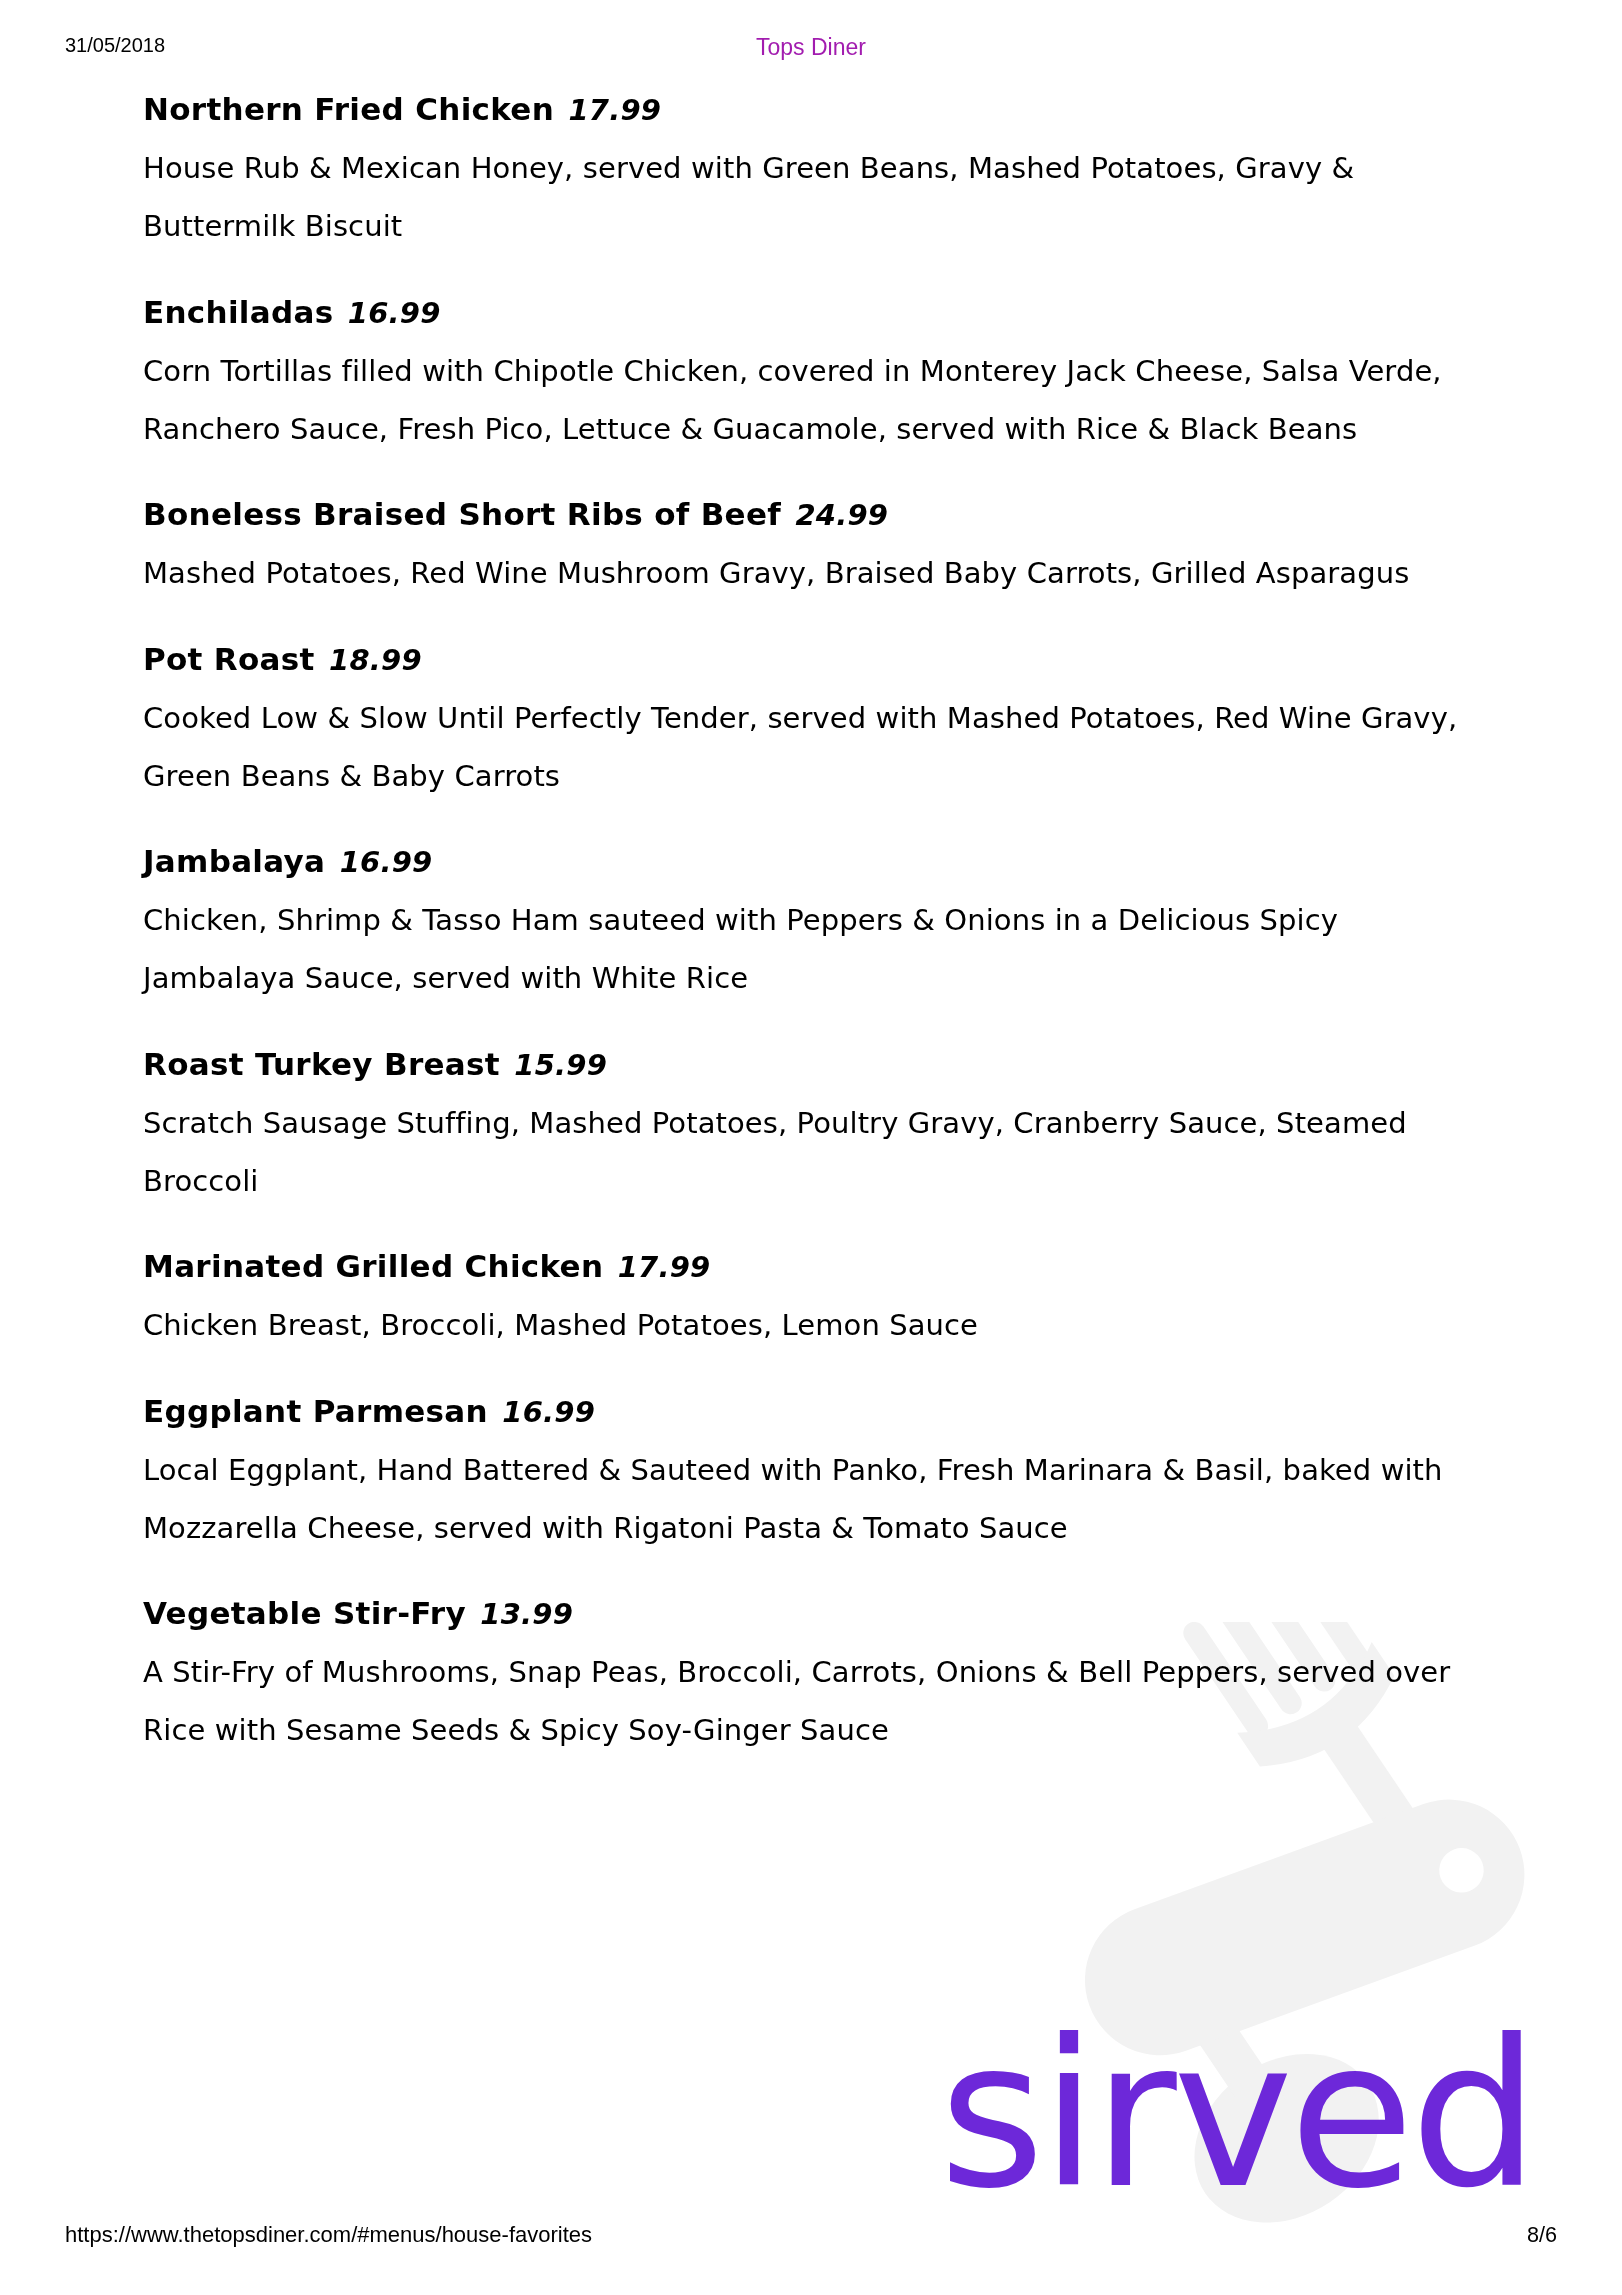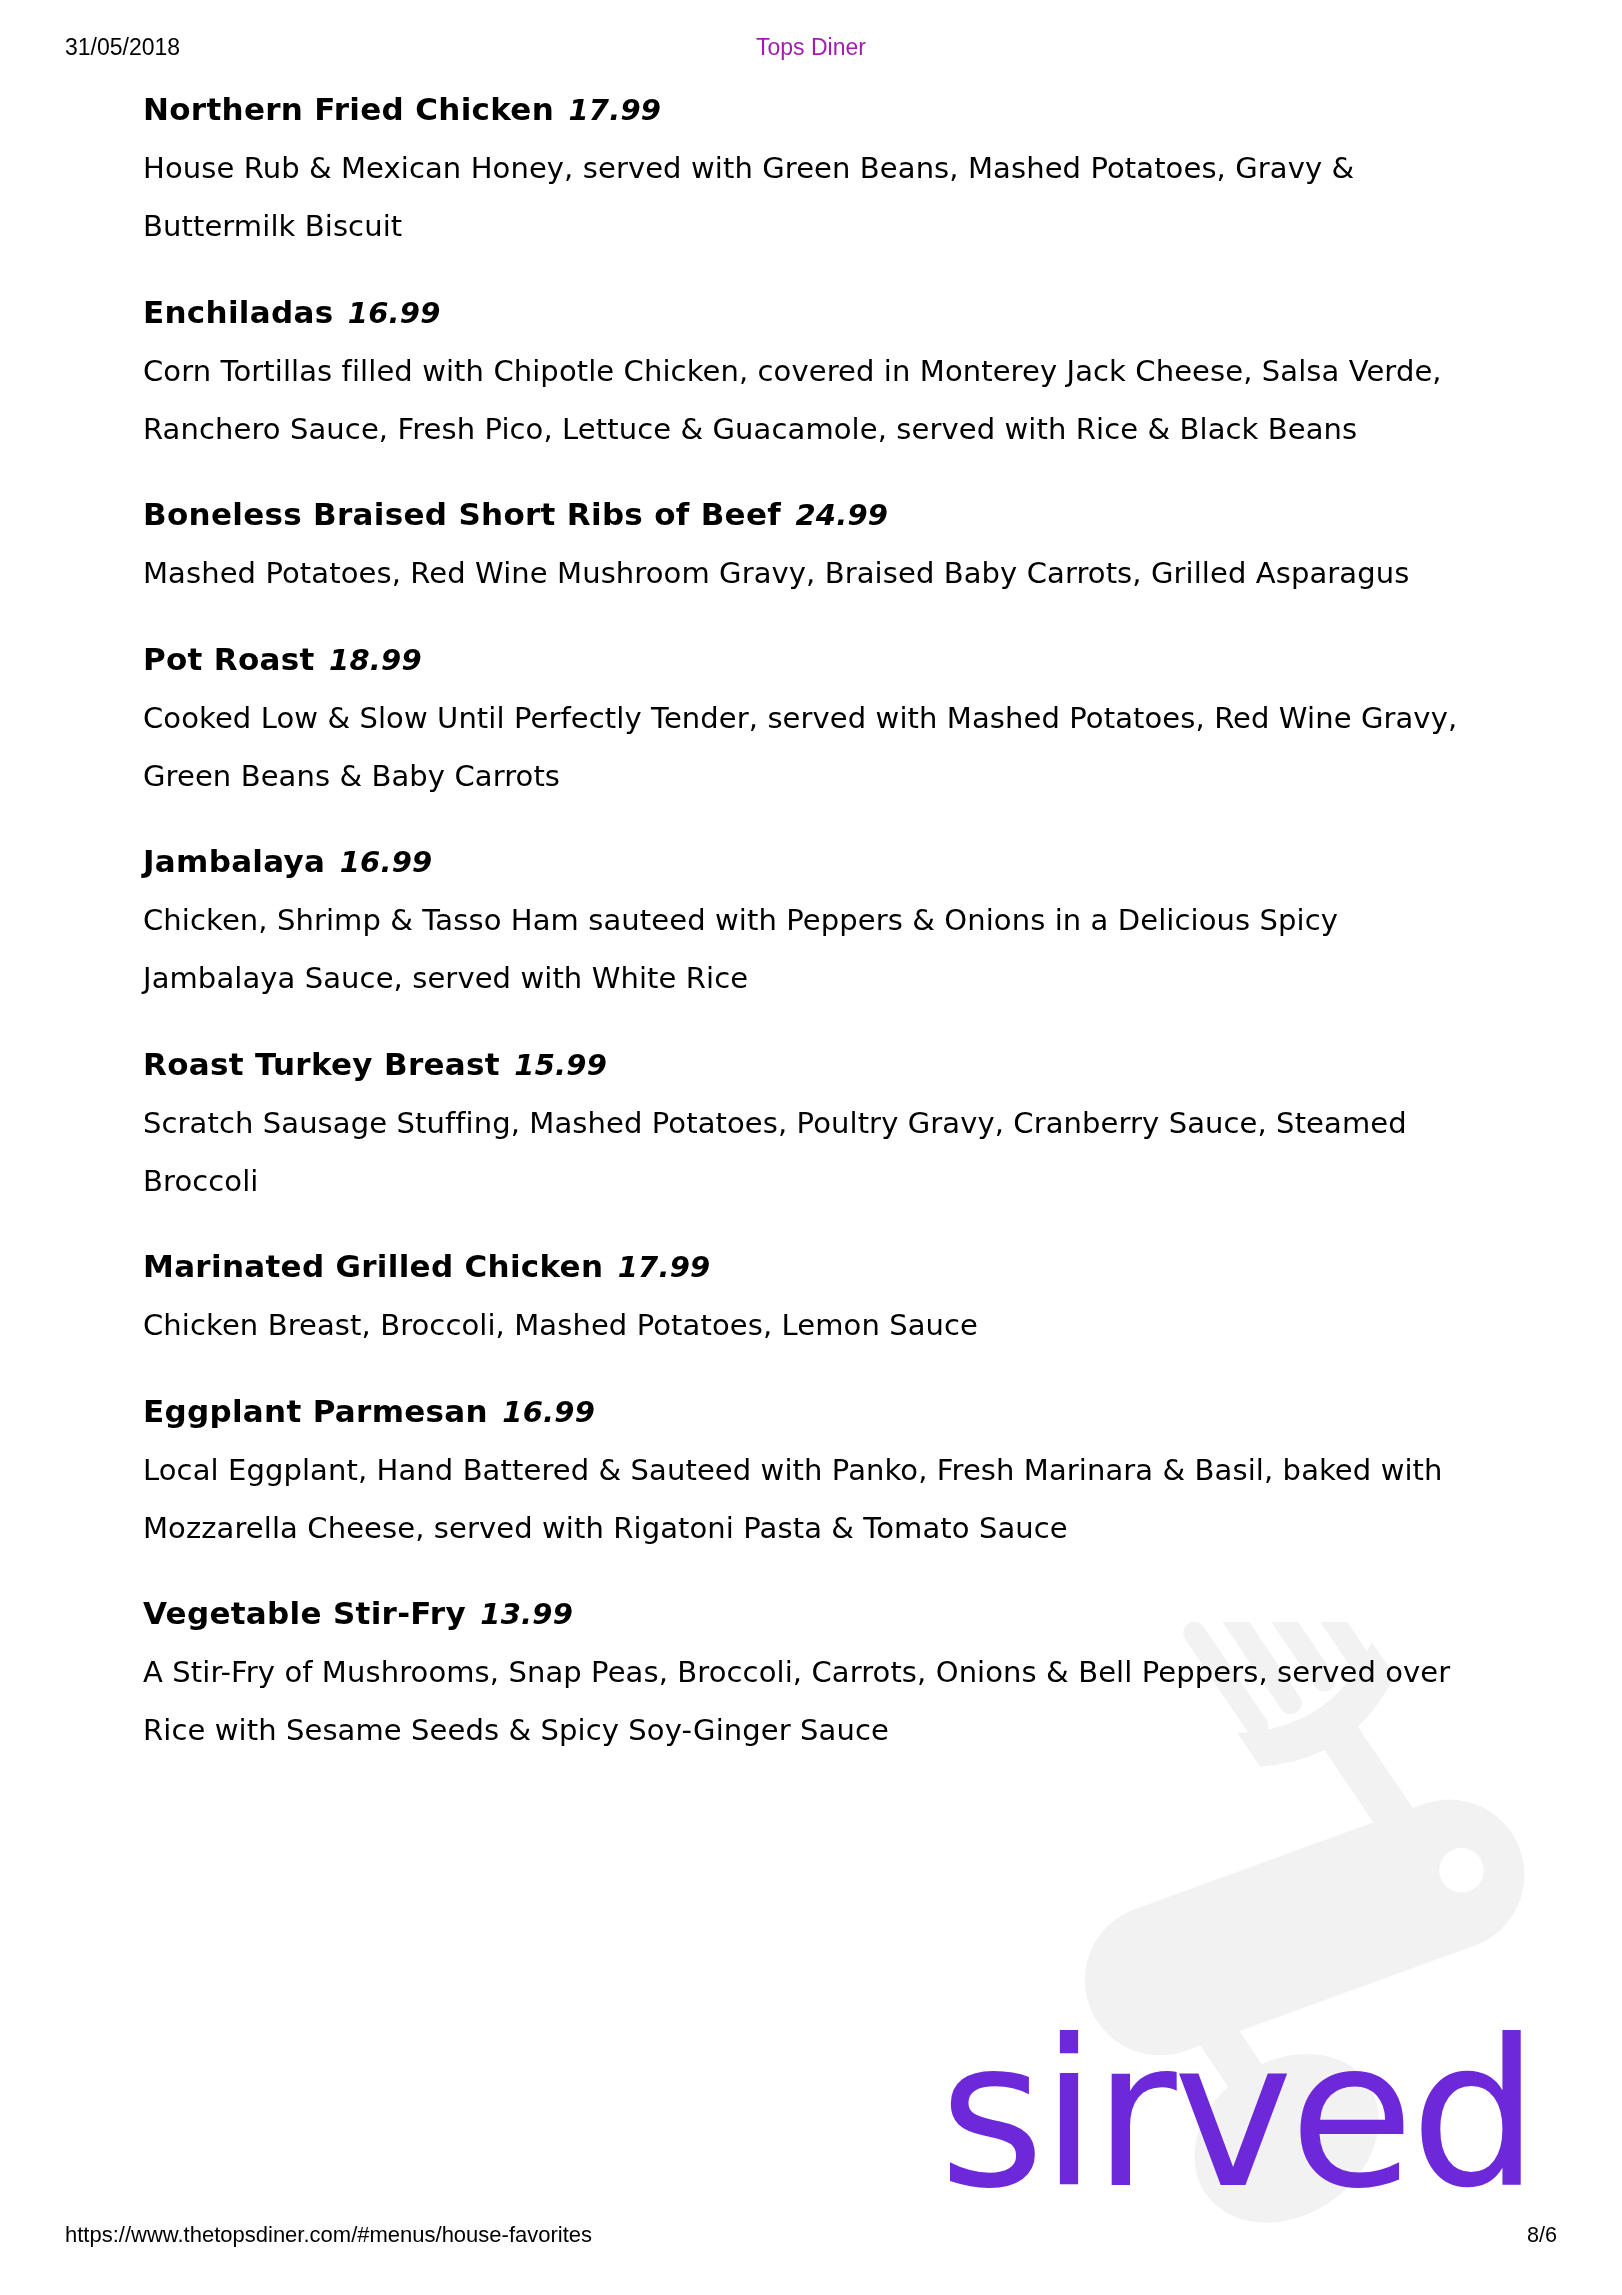--- a/index.html
+++ b/index.html
@@ -55,21 +55,21 @@
     left: 0;
     top: 34px;
     width: 1622px;
     height: 34px;
     z-index: 2;
   }
   .doc-header .hdr-date {
     position: absolute;
     left: 65px;
     top: 0;
-    font-size: 23px;
+    font-size: 20px;
     font-family: "Liberation Sans", sans-serif;
     color: #000;
     white-space: nowrap;
   }
   .doc-header .hdr-title {
     position: absolute;
     left: 0;
     top: 0;
     width: 1622px;
     text-align: center;

